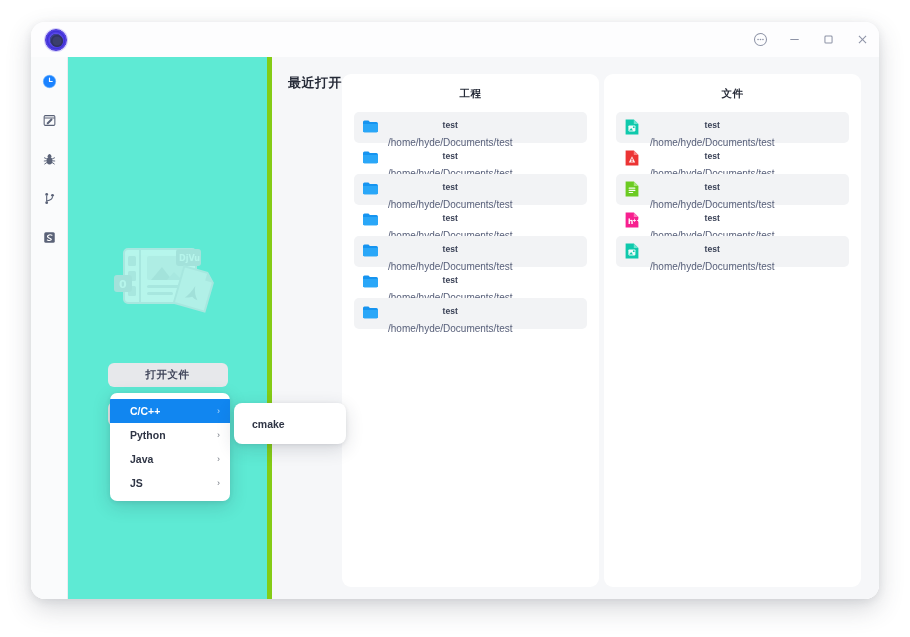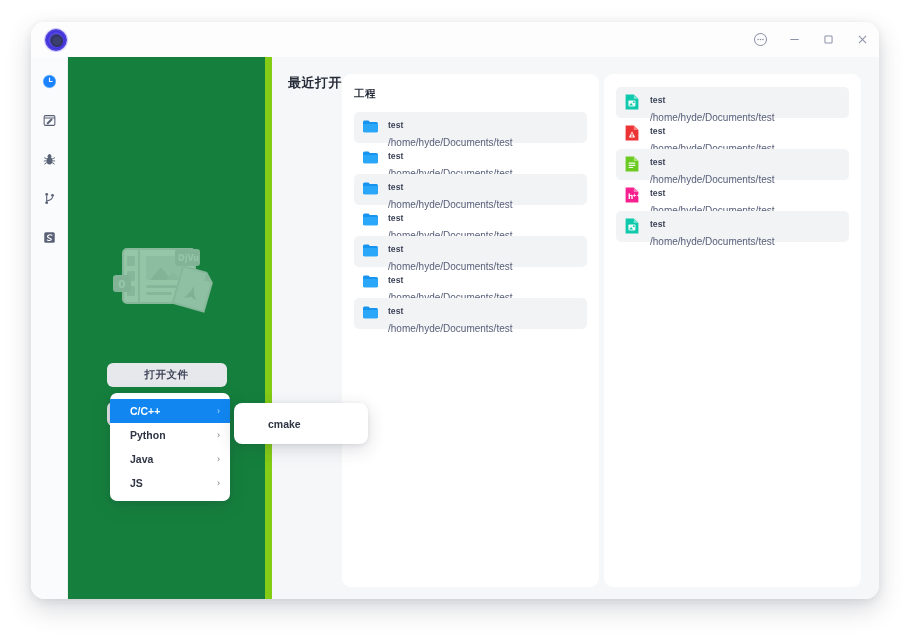--- a/index.html
+++ b/index.html
@@ -103,22 +103,22 @@
     border-radius: 6px;
     color: #5a6277;
   }
   .rail-item svg { display: block; }
   .rail-item.active { color: #1a82ff; }
 
   
   .left-pane {
     width: 204px;
     flex: 0 0 204px;
-    background: #15803d;
-    border-right: 7px solid #84cc16;
+    background: #5eead4;
+    border-right: 5px solid #84cc16;
     position: relative;
     display: flex;
     flex-direction: column;
     align-items: center;
   }
 
   .hero-art {
     position: absolute;
     left: 50%;
     transform: translateX(-50%);
@@ -179,25 +179,25 @@
   .ctx-item.sel {
     background: #1186f0;
     color: #ffffff;
   }
   .ctx-chev { font-size: 9px; opacity: 0.7; font-weight: normal; }
 
   .sub-menu {
     position: absolute;
     left: 203px;
     top: 381px;
-    width: 134px;
+    width: 112px;
     background: #ffffff;
     border-radius: 8px;
     box-shadow: 0 5px 18px rgba(40,45,60,0.16), 0 1px 4px rgba(40,45,60,0.10);
-    padding: 8px 16px;
+    padding: 8px 0;
     z-index: 41;
   }
   .sub-item {
     height: 25px;
     display: flex;
     align-items: center;
     padding: 0 14px 0 18px;
     font-size: 10.5px;
     font-weight: bold;
     color: #2f3545;
@@ -218,20 +218,21 @@
     color: #262b38;
     margin-bottom: 13px;
     letter-spacing: 0.5px;
   }
   .cards {
     flex: 1;
     display: flex;
     gap: 5px;
     min-height: 0;
     padding-bottom: 12px;
+    text-align: center;
   }
   .card {
     flex: 1;
     background: #ffffff;
     border-radius: 9px;
     padding: 13px 12px 10px 12px;
     min-width: 0;
     overflow: hidden;
   }
   .card-title {
@@ -498,20 +499,21 @@
                 <span class="row-text">
                   <span class="row-name">test</span><br>
                   <span class="row-path">/home/hyde/Documents/test</span>
                 </span>
               </div>
 
             </div>
           </div>
 
           <div class="card">
+            <div class="card-title">文件</div>
             <div class="rows">
 
               <div class="row alt">
                 <span class="row-icon">
                   <svg width="16" height="18" viewBox="0 0 16 18">
                     <path d="M1.6 1.5 h8.2 l4.6 4.4 v10.6 h-12.8 z" fill="#0fc9ac"></path>
                     <path d="M9.8 1.5 l4.6 4.4 h-4.6 z" fill="#6fe3d0"></path>
                     <rect x="4.4" y="7.4" width="7" height="6" rx="0.8" fill="#ffffff" opacity="0.92"></rect>
                     <path d="M5.1 12.6 l2.1 -2.6 l1.8 2.6 z" fill="#0fc9ac"></path>
                     <circle cx="9.8" cy="9.2" r="0.9" fill="#0fc9ac"></circle>

